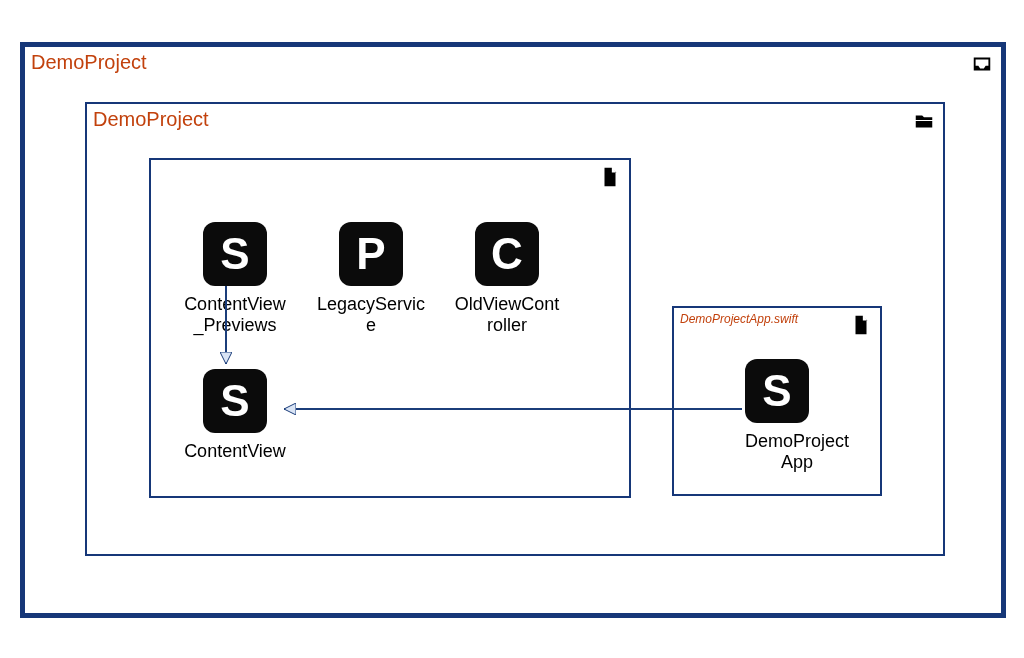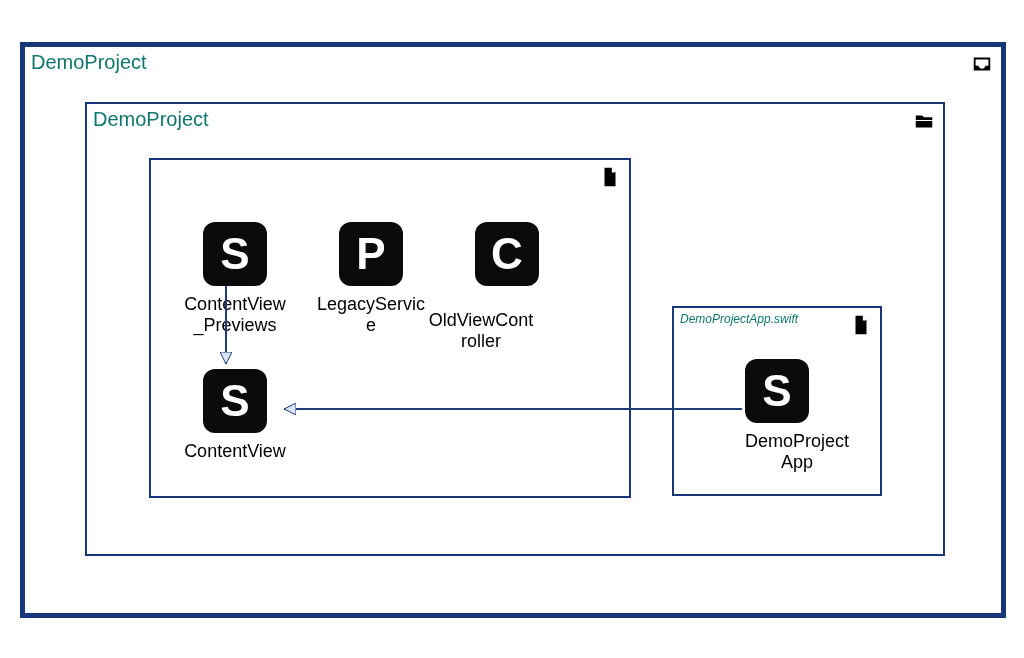--- a/index.html
+++ b/index.html
@@ -2,21 +2,21 @@
 <html><head>
 <meta charset="utf-8">
 <style>
   * { box-sizing: border-box; margin: 0; padding: 0; }
   html, body { width: 1024px; height: 658px; background: #fff; font-family: -apple-system, "Helvetica Neue", Arial, sans-serif; }
   .stage { position: relative; width: 1024px; height: 658px; }
   .frame { position: absolute; background: #fff; }
   .outer { border: 5px solid #163778; }
   .mid   { border: 2px solid #163778; }
   .inner { border: 2px solid #163778; }
-  .title { position: absolute; top: 4px; left: 6px; font-size: 20px; color: #0f766e; }
+  .title { position: absolute; top: 4px; left: 6px; font-size: 20px; color: #c2410c; }
   .corner-icon { position: absolute; top: 6px; right: 8px; }
   .corner-icon svg { width: 22px; height: 22px; fill: #000; }
   .node-icon {
     position: absolute;
     width: 64px; height: 64px;
     background: #0b0b0b;
     border-radius: 12px;
     color: #fff;
     font-weight: 600;
     font-size: 44px;
@@ -75,21 +75,21 @@
     </span>
   </div>
 
   <div class="node-icon" style="left:203px; top:222px;">S</div>
   <div class="node-label" style="left:180px; top:294px;">ContentView_Previews</div>
 
   <div class="node-icon" style="left:339px; top:222px;">P</div>
   <div class="node-label" style="left:316px; top:294px;">LegacyService</div>
 
   <div class="node-icon" style="left:475px; top:222px;">C</div>
-  <div class="node-label" style="left:426px; top:294px;margin-top:16px;">OldViewController</div>
+  <div class="node-label" style="left:452px; top:294px;">OldViewController</div>
 
   <div class="node-icon" style="left:203px; top:369px;">S</div>
   <div class="node-label" style="left:180px; top:441px;">ContentView</div>
 
   <div class="node-icon" style="left:745px; top:359px;">S</div>
   <div class="node-label" style="left:722px; top:431px;margin-left:20px;">DemoProjectApp</div>
 
   <svg class="arrows">
     <defs>
       <marker id="arrowhead" markerWidth="14" markerHeight="12" refX="12" refY="6" orient="auto" markerUnits="userSpaceOnUse">

